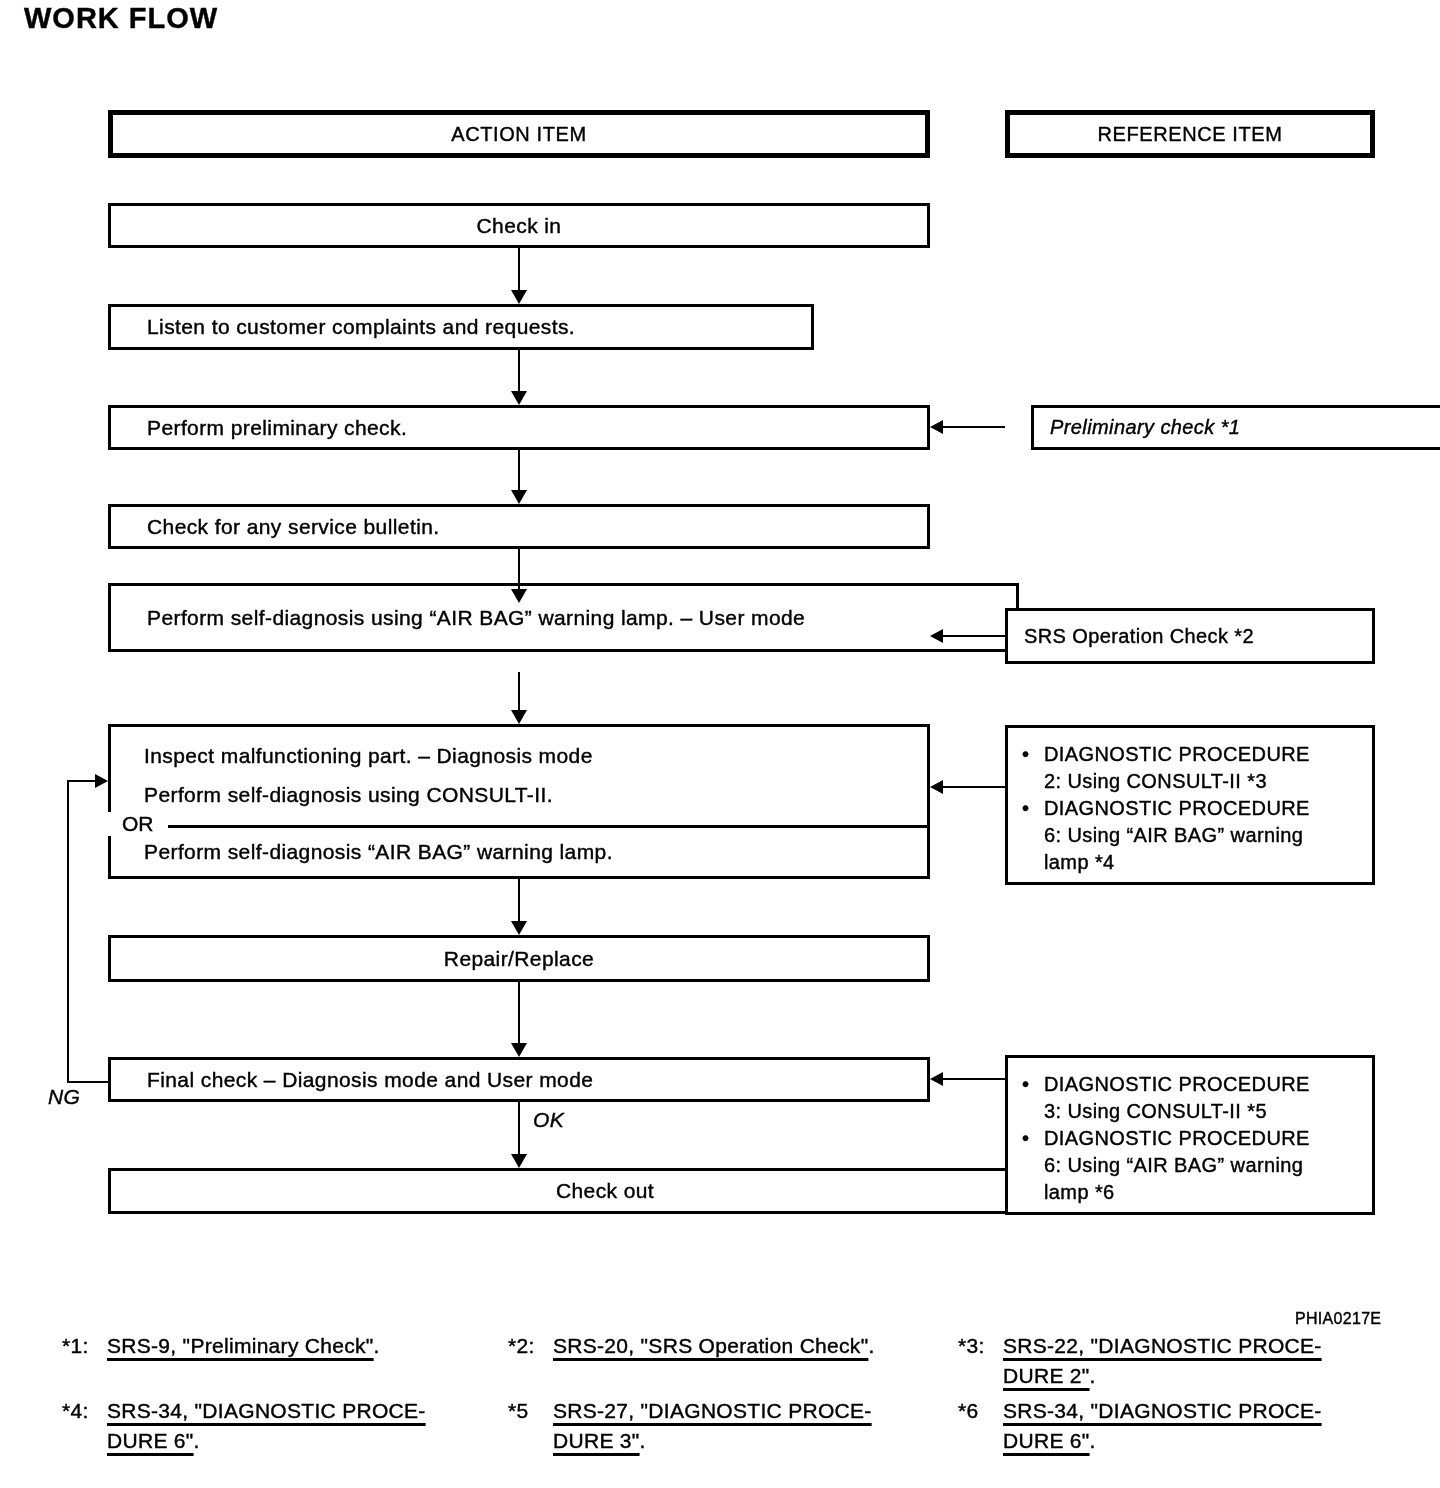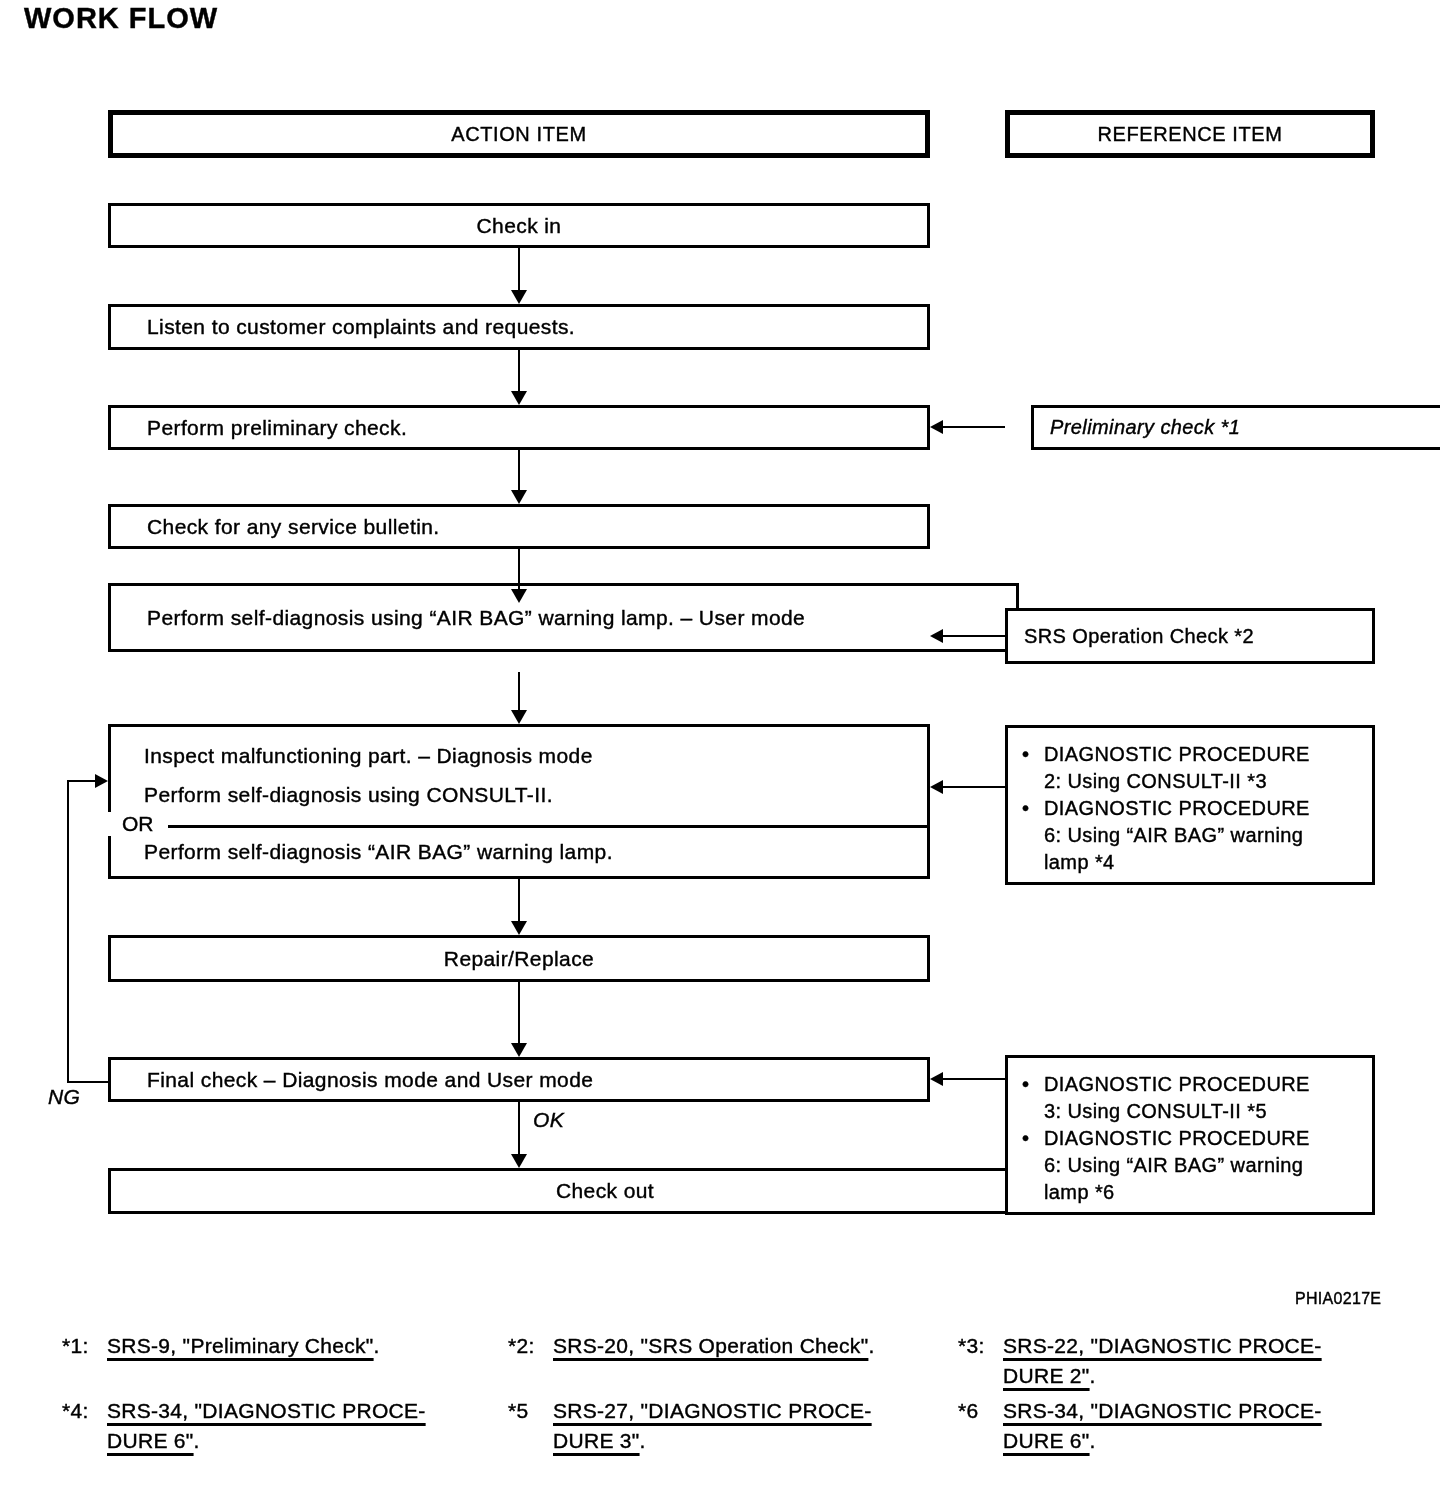--- a/index.html
+++ b/index.html
@@ -28,21 +28,21 @@
   .bullet-lines span:empty{display:none;}
   .vline{width:2px;background:#000;}
   .hline{height:2px;background:#000;}
   .tri-down{width:0;height:0;border-left:8px solid transparent;border-right:8px solid transparent;border-top:14px solid #000;}
   .tri-left{width:0;height:0;border-top:7px solid transparent;border-bottom:7px solid transparent;border-right:13px solid #000;}
   .tri-right{width:0;height:0;border-top:7px solid transparent;border-bottom:7px solid transparent;border-left:13px solid #000;}
   .bigp{font-size:21px;letter-spacing:0.4px;white-space:nowrap;}
   .or-wrap{text-align:left;font-size:21px;}
   .or-wrap span{display:inline-block;background:#fff;padding:0 14px;}
   .branch-label{font-size:21px;letter-spacing:0.4px;font-style:italic;}
-  .fig-code{font-size:16px;letter-spacing:0.3px;}
+  .fig-code{font-size:16px;letter-spacing:0.3px;margin-top:20px;}
   .footnote{font-size:21px;line-height:30px;letter-spacing:0.3px;white-space:nowrap;}
   .fn-label{display:inline-block;width:45px;}
   .fn-cont{padding-left:45px;}
   .fn-link{text-decoration:underline;text-decoration-thickness:2.5px;text-underline-offset:5px;color:inherit;cursor:pointer;}
   .fn-link:empty{text-decoration:none;}
 </style>
 </head>
 <body style="color: rgb(0, 0, 0); background: rgb(255, 255, 255);">
 
 <div class="diagram">
@@ -53,21 +53,21 @@
     <span>ACTION ITEM</span>
   </div>
   <div class="abs box hdr" style="left:1005px;top:110px;width:370px;height:48px;">
     <span>REFERENCE ITEM</span>
   </div>
 
   <div class="abs box center" style="left:108px;top:203px;width:822px;height:45px;">
     <span>Check in</span>
   </div>
 
-  <div class="abs box left" style="left:108px;top:304px;width:822px;height:46px;text-align:right;">
+  <div class="abs box left" style="left:108px;top:304px;width:706px;height:46px;text-align:right;">
     <span>Listen to customer complaints and requests.</span>
   </div>
 
   <div class="abs box left" style="left:108px;top:405px;width:822px;height:45px;">
     <span>Perform preliminary check.</span>
   </div>
 
   <div class="abs box left" style="left:108px;top:504px;width:822px;height:45px;">
     <span>Check for any service bulletin.</span>
   </div>

